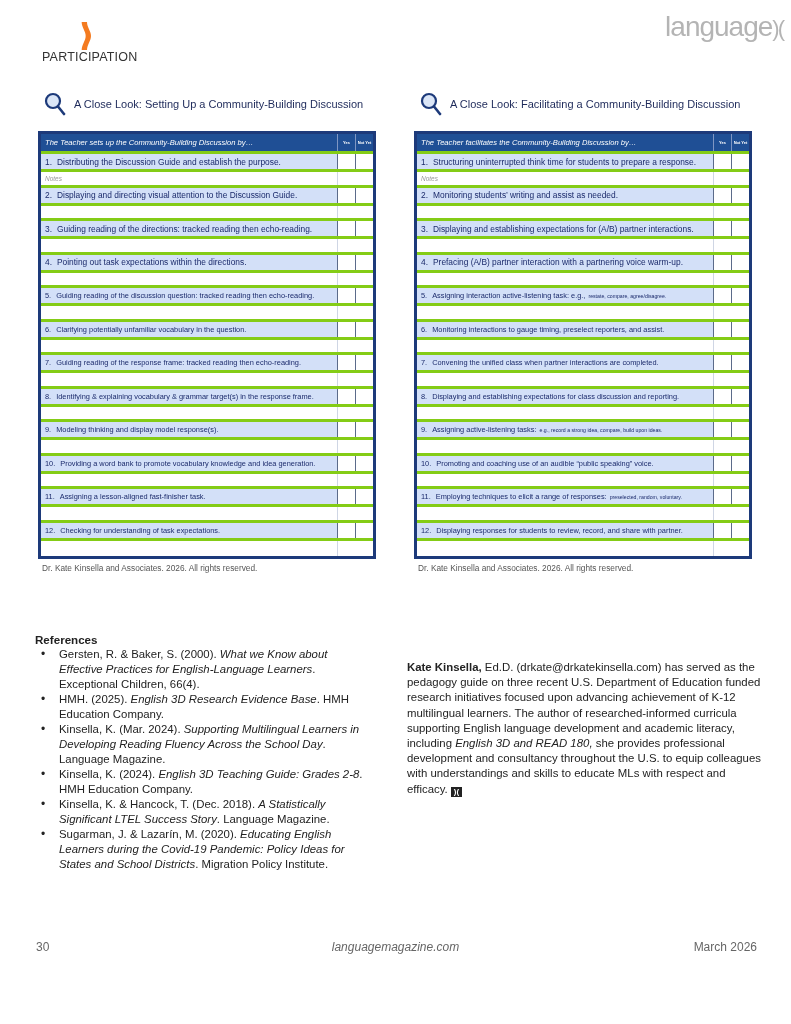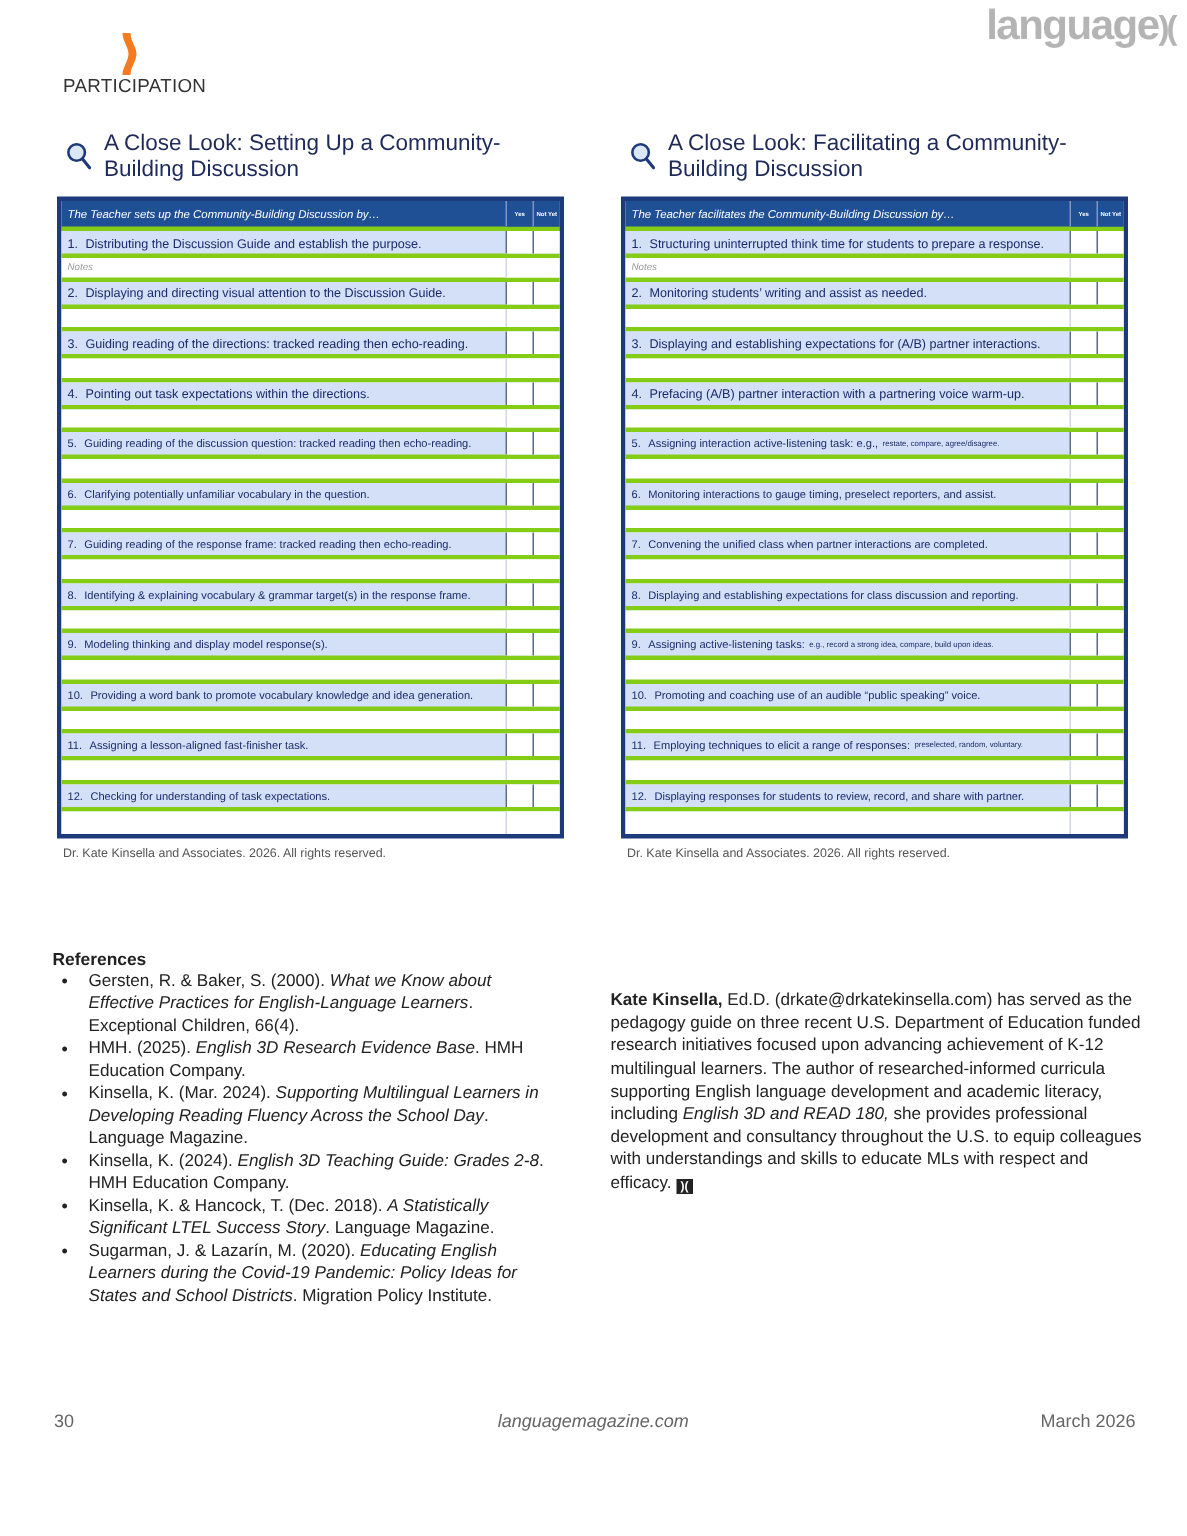--- a/index.html
+++ b/index.html
@@ -3,30 +3,30 @@
 <meta charset="utf-8">
 <style>
   * { box-sizing: border-box; margin: 0; padding: 0; }
   html, body { width: 791px; height: 1024px; background: #ffffff; }
   body { position: relative; font-family: "Liberation Sans", "DejaVu Sans", sans-serif; color: #222; overflow: hidden; }
 
   .section-tag { position: absolute; left: 36px; top: 22px; height: 42px; display: flex; align-items: center; flex-direction: column; }
   .section-tag svg { width: 16px; height: 42px; display: block; }
   .section-tag .label { font-size: 12.5px; color: #333; margin-left: 6px; letter-spacing: 0.2px; }
 
-  .brand { position: absolute; right: 8px; top: 1px; font-family: "Liberation Sans", sans-serif; font-weight: bold; font-size: 28px; color: #b4b4b4; letter-spacing: -1px; }
+  .brand { position: absolute; right: 8px; top: 11px; font-family: "Liberation Sans", sans-serif; font-weight: normal; font-size: 28px; color: #b4b4b4; letter-spacing: -1px; }
   .brand .mark { font-size: 22px; letter-spacing: -2px; }
 
   .panel { position: absolute; top: 90px; width: 342px; }
   .panel.left { left: 38px; }
   .panel.right { left: 414px; }
 
   .panel-title { display: flex; align-items: center; height: 28px; margin-left: 6px; }
   .panel-title .mag { width: 22px; height: 24px; margin-right: 8px; }
-  .panel-title .txt { font-size: 15px; color: #1e2a5a; }
+  .panel-title .txt { font-size: 11px; color: #1e2a5a; }
 
   .checklist { margin-top: 13px; border: 3px solid #1d3a7a; width: 338px; }
   .row { display: flex; border-bottom: 3px solid #84cc16; }
   .row:last-child { border-bottom: none; }
   .row .cell-text { flex: 1; padding: 0 4px; display: flex; align-items: center; font-size: 7.4px; color: #1b2a6b; }
   .row .cb { width: 18px; border-left: 1px solid #5b6b8a; background: #fff; }
   .hdr { background: #1f4f95; height: 20px; }
   .hdr .cell-text { color: #fff; font-style: italic; font-size: 7.6px; }
   .hdr .cb { background: #1f4f95; border-left: 1px solid #7f96c3; color: #fff; font-size: 4px; display: flex; align-items: center; justify-content: center; text-align: center; line-height: 5px; font-weight: bold; }
   .item { background: #d3e0f8; height: 18px; }

